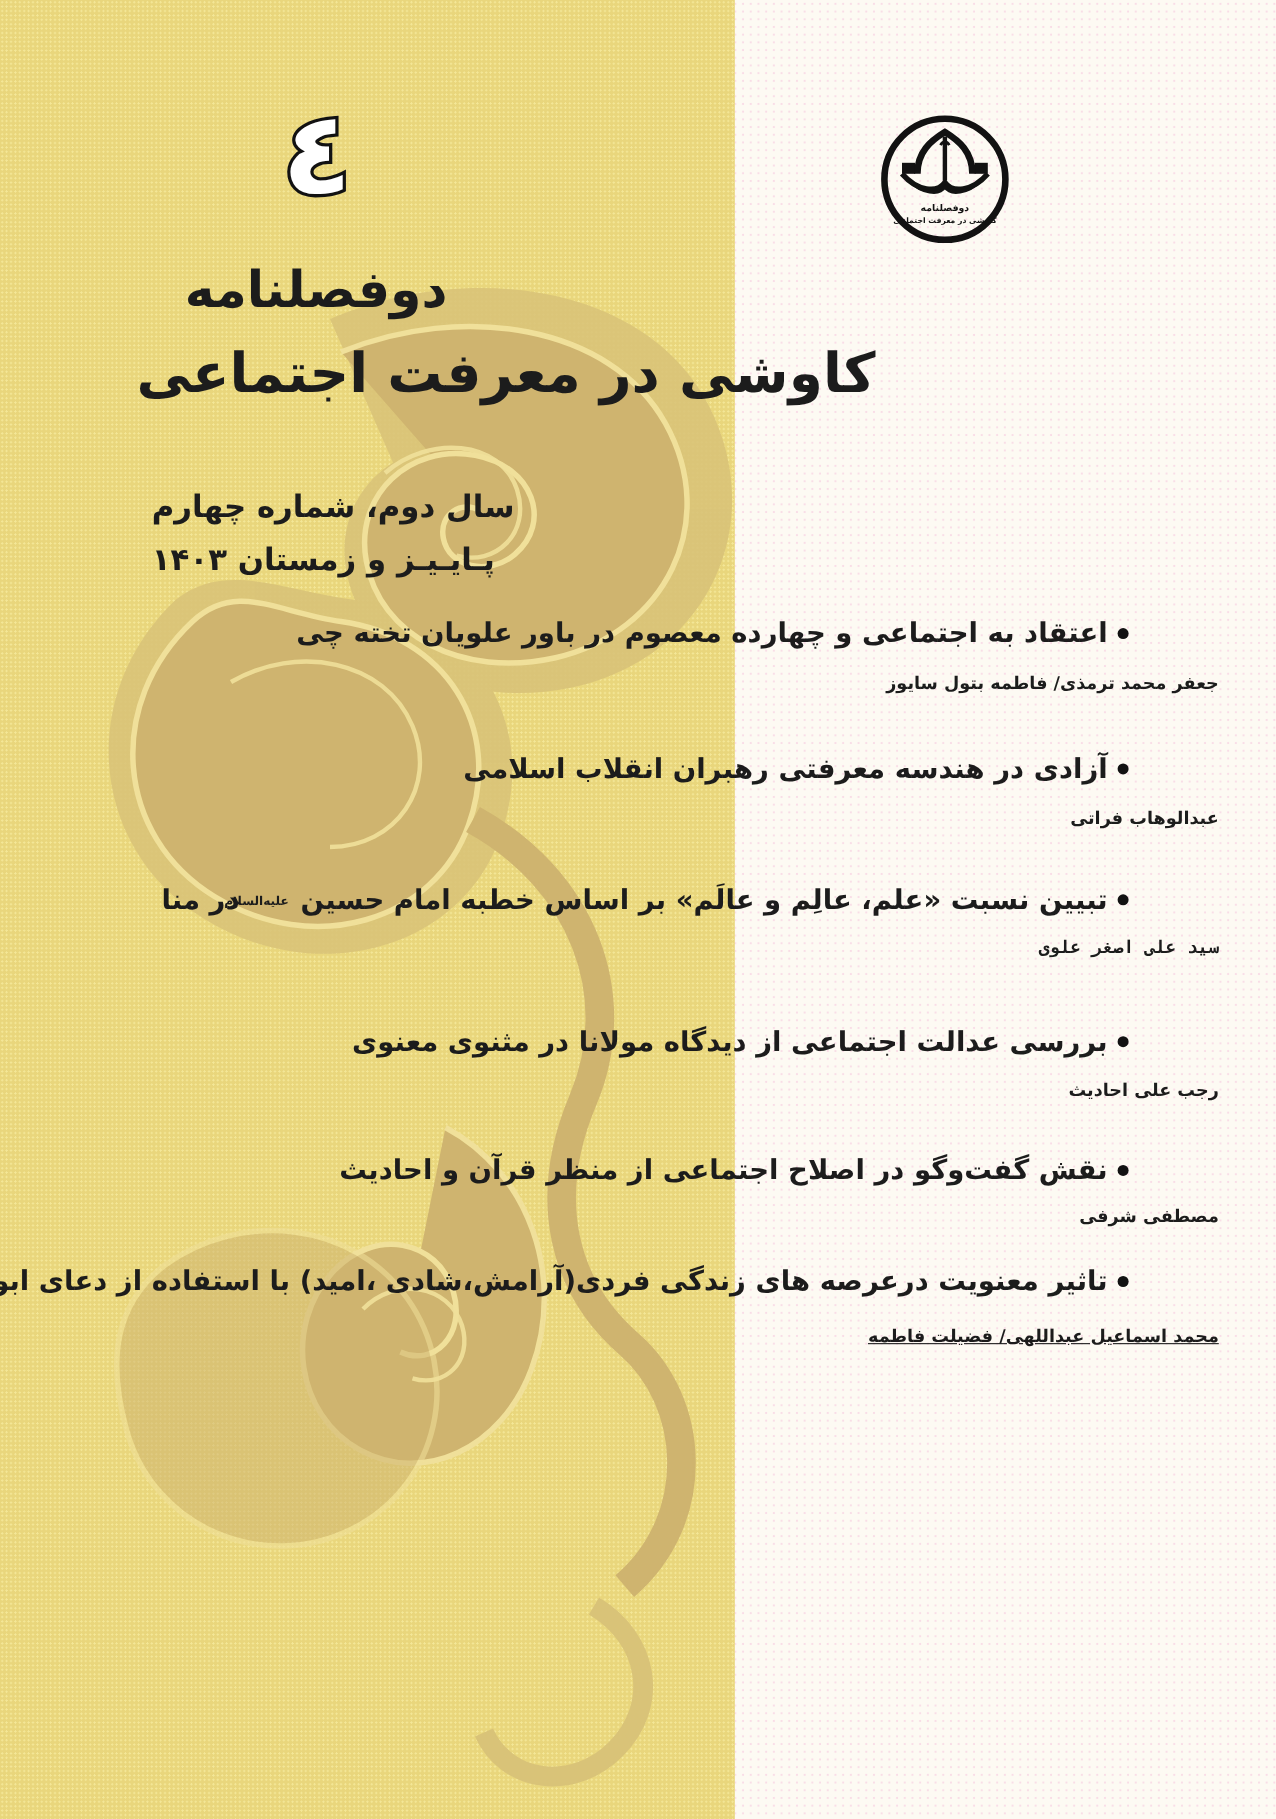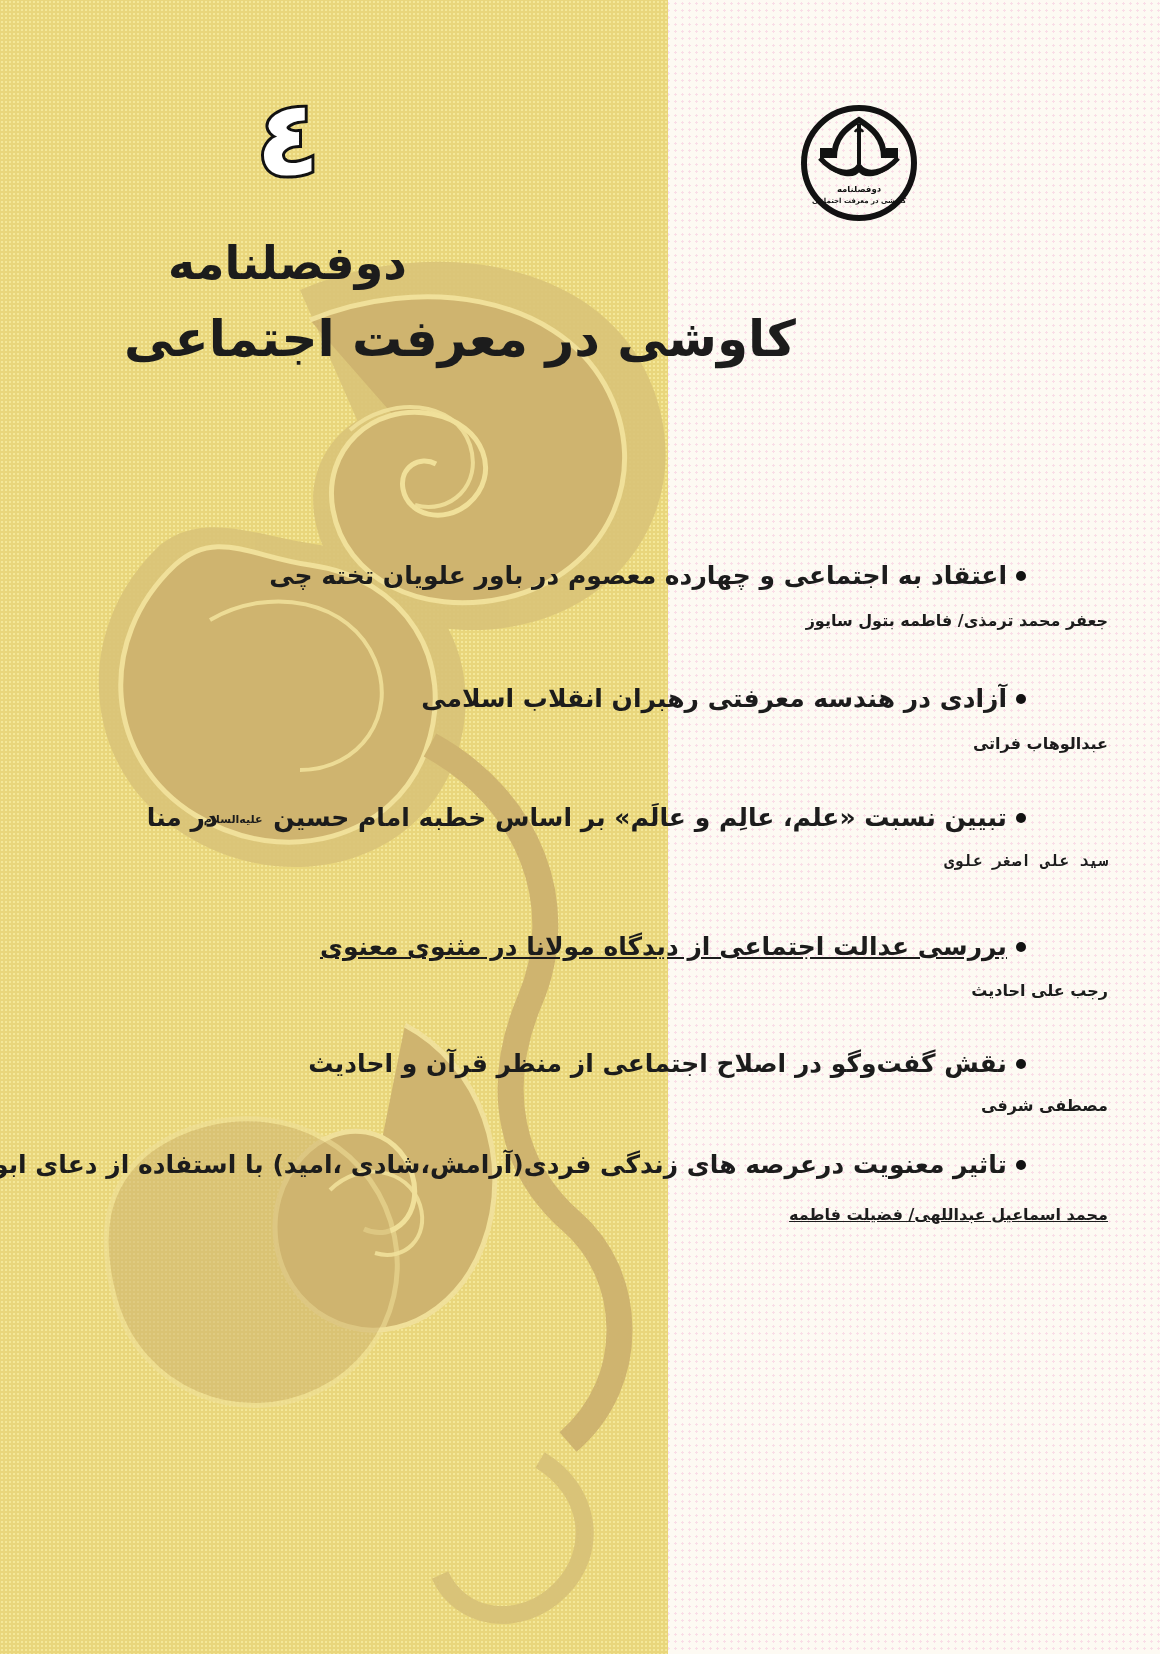--- a/index.html
+++ b/index.html
@@ -48,21 +48,21 @@
     display:inline-block;width:10px;height:10px;border-radius:50%;
     background:#121212;margin:0 0 3px 9px;vertical-align:middle;
   }
   .honorific{font-size:11px;font-weight:bold;display:inline-block;
     max-width:34px;white-space:normal;line-height:1;vertical-align:middle;
     text-align:center;margin:0 2px;}
   
   .t0{top:561px;} .a0{top:611px;}
   .t1{top:684px;} .a1{top:734px;}
   .t2{top:803px;} .a2{top:851px;font-family:Liberation Mono, monospace;}
-  .t3{top:932px;text-decoration:underline;} .a3{top:981px;}
+  .t3{top:932px;} .a3{top:981px;}
   .t4{top:1049px;} .a4{top:1096px;}
   .t5{top:1150px;} .a5{top:1205px;text-decoration:underline;}
 </style>
 </head>
 <body>
 
 <div class="page">
 
   <div class="left-panel">
     <svg class="ornament" width="668" height="1654" viewBox="0 0 668 1654" aria-hidden="true">
@@ -83,20 +83,22 @@
         <path d="M210,620 C270,585 350,600 375,660 C398,715 360,770 300,770"></path>
         <path d="M330,1190 C360,1160 408,1168 420,1205 C430,1238 404,1262 375,1253"></path>
       </g>
     </svg>
   </div>
 
   <div class="issue-number">٤</div>
 
   <div class="rtl-line type-label">دوفصلنامه</div>
   <div class="rtl-line journal-title">کاوشی در معرفت اجتماعی</div>
+  <div class="rtl-line volume-line">سال دوم، شماره چهارم</div>
+  <div class="rtl-line season-line">پـایـیـز و زمستان ۱۴۰۳</div>
 
   <svg class="logo" viewBox="0 0 122 122" aria-hidden="true">
     <circle cx="61" cy="61" r="55" fill="none" stroke="#121212" stroke-width="6"></circle>
     <g stroke="#121212" fill="none">
       <rect x="22" y="46" width="12" height="10" fill="#121212" stroke="none"></rect>
       <rect x="88" y="46" width="12" height="10" fill="#121212" stroke="none"></rect>
       <path d="M36,56 C36,36 48,26 61,18 C74,26 86,36 86,56" stroke-width="6"></path>
       <path d="M61,22 L61,62" stroke-width="4"></path>
       <path d="M57,30 C59,26 63,26 65,30" stroke-width="2.5"></path>
       <path d="M22,56 C36,72 54,74 61,64 C68,74 86,72 100,56" stroke-width="5"></path>

